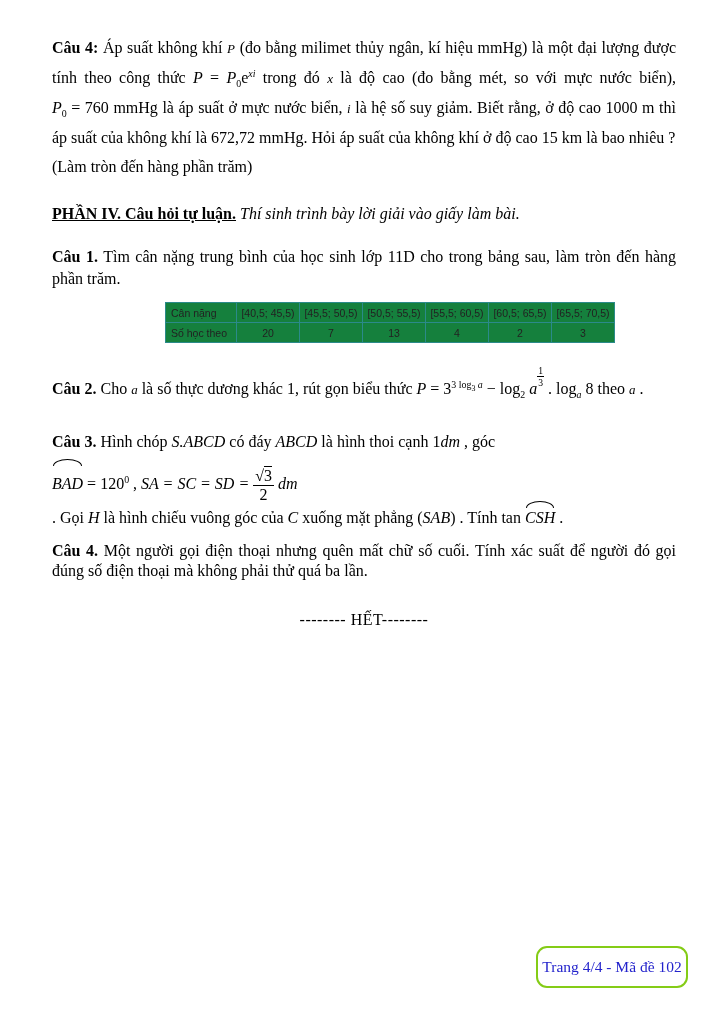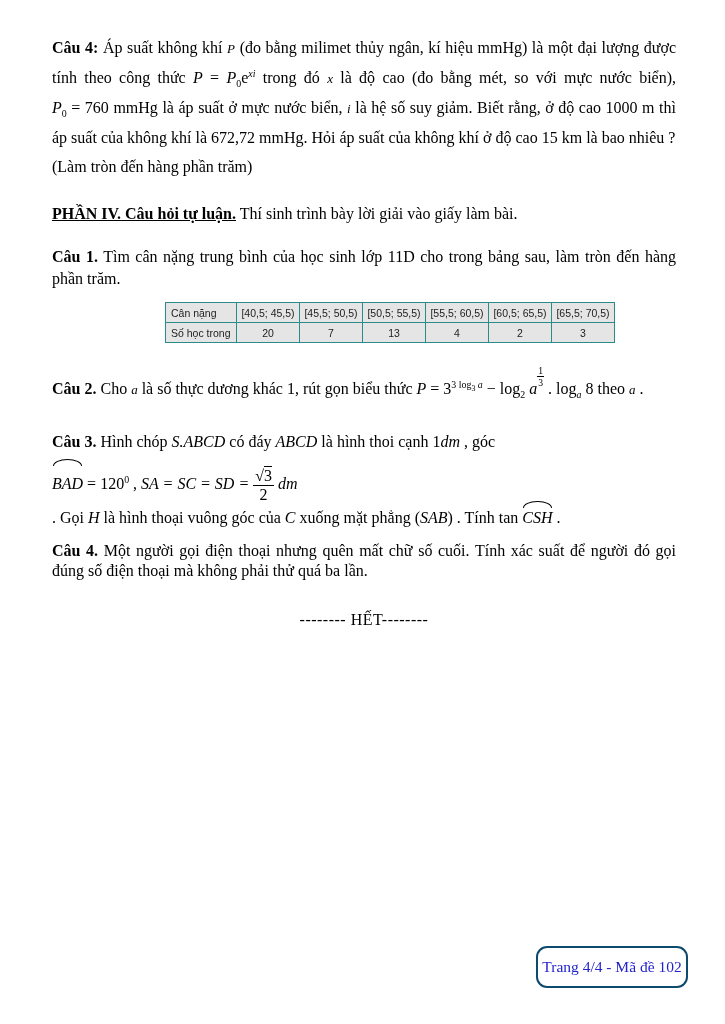--- a/index.html
+++ b/index.html
@@ -17,36 +17,36 @@
     width: 624px;
     font-size: 16px;
   }
   .para { margin: 0; text-align: justify; }
   .lh-wide { line-height: 29px; }
   b.lbl { font-weight: bold; }
   .note-line { line-height: 29px; }
 
   .heading { margin: 22px 0 0 0; line-height: 22px; }
   .heading .hb { font-weight: bold; text-decoration: underline; }
-  .heading .hi { }
+  .heading .hi { font-style: italic; }
 
   .q1 { margin: 21px 0 0 0; line-height: 22px; }
 
   .stats-table {
     border-collapse: collapse;
     margin: 12px 0 0 113px;
     font-family: "Liberation Sans", sans-serif;
     font-size: 10.5px;
     color: #222222;
   }
   .stats-table td {
     border: 1px solid #2b8a8a;
     padding: 2px 3px;
     height: 15px;
-    background: #e5e5e5;
+    background: #15803d;
   }
   .stats-table td.rowhead { text-align: left; padding-left: 5px; min-width: 62px; }
   .stats-table td.val { text-align: center; min-width: 56px; }
 
   .q2 { margin: 22px 0 0 0; line-height: 34px; }
   .q3 { margin: 14px 0 0 0; }
   .q3 .line1 { line-height: 42px; }
   .q3 .line2 { line-height: 26px; }
   .q4b { margin: 10px 0 0 0; line-height: 20px; }
 
@@ -55,21 +55,21 @@
     text-align: center;
     font-weight: normal;
     font-size: 16px;
     letter-spacing: 0.5px;
   }
 
   .footer-box {
     position: absolute;
     left: 536px; top: 946px;
     width: 148px; height: 38px;
-    border: 2px solid #0c4a6e;
+    border: 2px solid #84cc16;
     border-radius: 11px;
     display: flex; align-items: center; justify-content: center;
     color: #2323cc;
     font-size: 15.5px;
   }
 
   
   .mvar { font-style: italic; }
   .sm { font-size: 13px; }
   .math { white-space: nowrap; }
@@ -123,36 +123,36 @@
         <tr>
       <td class="rowhead">Cân nặng</td>
       <td class="val">[40,5; 45,5)</td>
       <td class="val">[45,5; 50,5)</td>
       <td class="val">[50,5; 55,5)</td>
       <td class="val">[55,5; 60,5)</td>
       <td class="val">[60,5; 65,5)</td>
       <td class="val">[65,5; 70,5)</td>
     </tr>
     <tr>
-      <td class="rowhead">Số học trong</td>
+      <td class="rowhead">Số học theo</td>
       <td class="val">20</td>
       <td class="val">7</td>
       <td class="val">13</td>
       <td class="val">4</td>
       <td class="val">2</td>
       <td class="val">3</td>
     </tr>
   </tbody>
     </table>
 
   <p class="para q2"><b class="lbl">Câu 2.</b><span> Cho </span><i class="mvar sm">a</i><span> là số thực dương khác 1, rút gọn biểu thức </span><span class="math"><i class="mvar">P</i><span> = </span><span>3</span><sup class="sp"><span>3 log</span><sub>3</sub><i class="mvar"> a</i></sup><span> − </span><span>log</span><sub class="sb">2</sub><i class="mvar"> a</i><span class="supfrac"><span class="n">1</span><span class="d">3</span></span><span> . </span><span>log</span><sub class="sb"><i class="mvar">a</i></sub><span> 8</span></span><span> theo </span><i class="mvar sm">a</i><span> .</span></p>
 
   <div class="q3">
     <div class="line1"><b class="lbl">Câu 3.</b><span> Hình chóp </span><i class="mvar">S.ABCD</i><span> có đáy </span><i class="mvar">ABCD</i><span> là hình thoi cạnh 1</span><i class="mvar">dm</i><span> , góc </span><span class="math"><span class="arc">BAD</span><span> = 120</span><sup class="sp">0</sup><span> , </span><i class="mvar">SA = SC = SD = </i><span class="frac"><span class="num"><span>√</span><span class="rootbar">3</span></span><span class="den">2</span></span><i class="mvar"> dm</i></span></div>
-    <div class="line2"><span>. Gọi </span><i class="mvar">H</i><span> là hình thoại vuông góc của </span><i class="mvar">C</i><span> xuống mặt phẳng (</span><i class="mvar">SAB</i><span>) . Tính tan </span><span class="arc">CSH</span><span> .</span></div>
+    <div class="line2"><span>. Gọi </span><i class="mvar">H</i><span> là hình chiếu vuông góc của </span><i class="mvar">C</i><span> xuống mặt phẳng (</span><i class="mvar">SAB</i><span>) . Tính tan </span><span class="arc">CSH</span><span> .</span></div>
   </div>
 
   <p class="para q4b"><b class="lbl">Câu 4.</b><span> Một người gọi điện thoại nhưng quên mất chữ số cuối. Tính xác suất để người đó gọi đúng số điện thoại mà không phải thử quá ba lần.</span></p>
 
   <div class="het">-------- HẾT--------</div>
 
 </div>
 
 <div class="footer-box">
     <span>Trang 4/4 - Mã đề 102</span>

